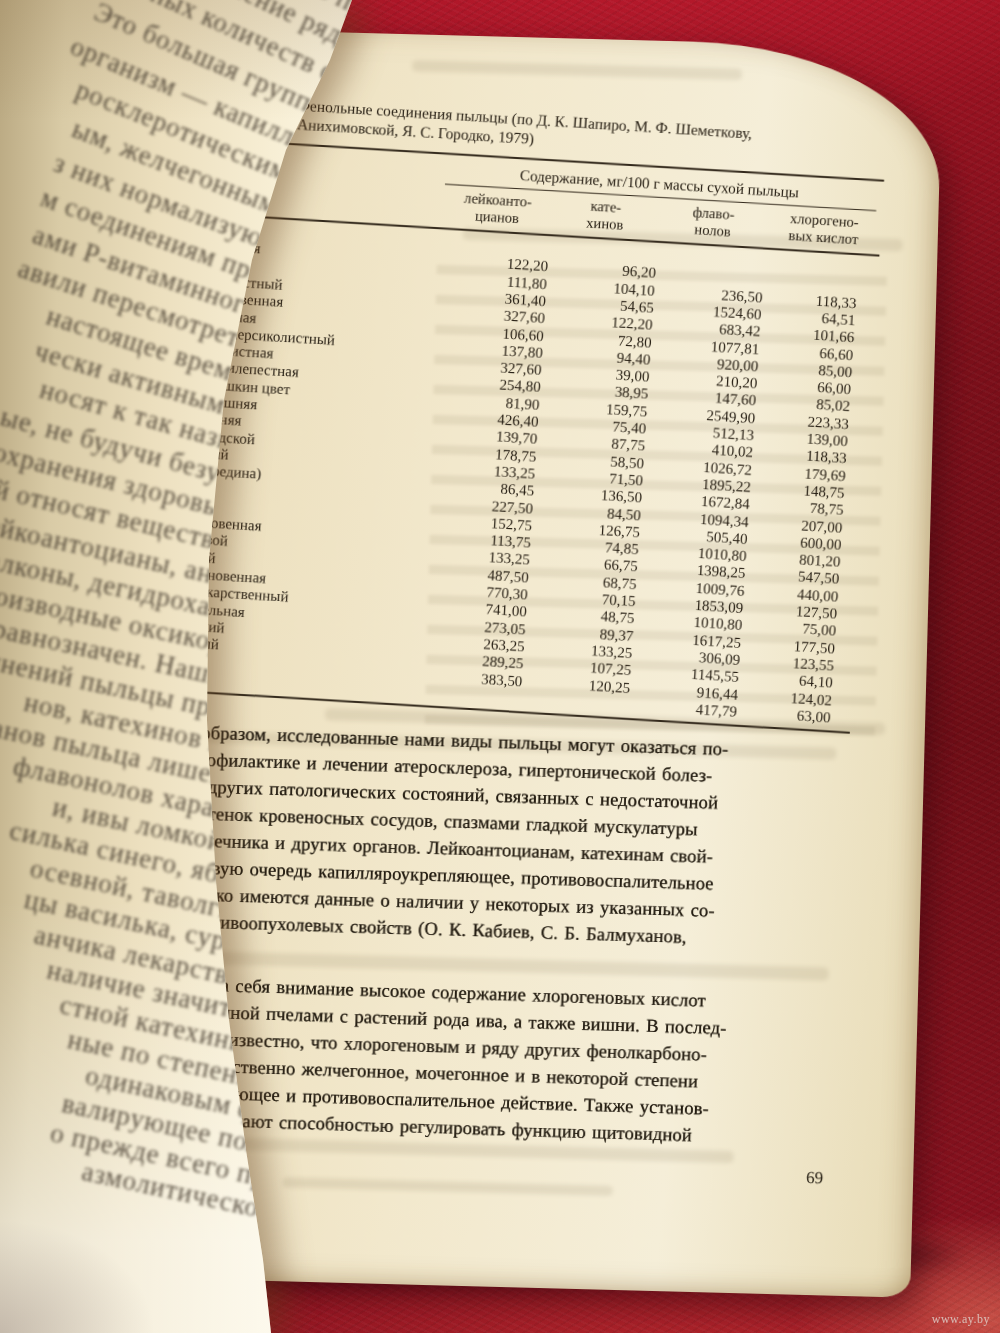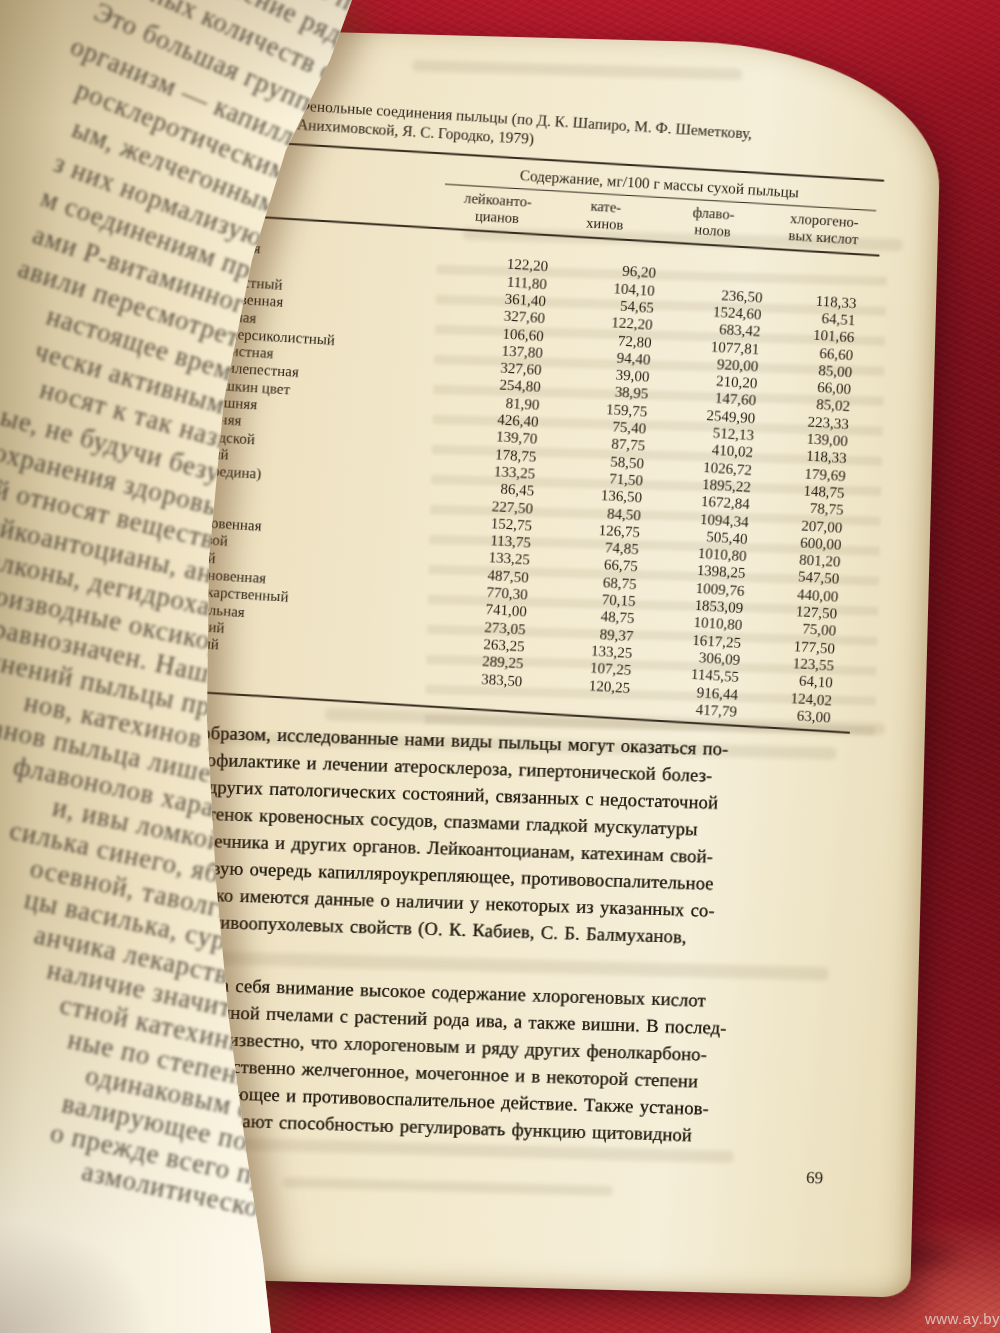--- a/index.html
+++ b/index.html
@@ -51,22 +51,22 @@
   
   .curl-wrap{position:absolute;inset:0;filter:drop-shadow(18px 5px 16px rgba(95,60,25,.42));pointer-events:none;}
   .curl{position:absolute;left:0;top:0;width:372px;height:1333px;
     clip-path:polygon(0 0,352px 0,330px 60px,286px 150px,252px 260px,224px 400px,209px 560px,207px 720px,216px 880px,229px 1020px,246px 1150px,263px 1260px,271px 1333px,0 1333px);
     background:
       linear-gradient(180deg, rgba(120,90,50,.18) 0, rgba(0,0,0,0) 120px, rgba(0,0,0,0) 900px, rgba(255,255,250,.35) 1150px, rgba(255,255,252,.5) 1240px),
       radial-gradient(ellipse 220px 160px at 0% 100%, rgba(70,40,25,.5), rgba(70,40,25,0) 70%),
       linear-gradient(92deg,#baa982 0%,#d9cba6 16%,#ecdfbe 40%,#f7eed4 66%,#fdf7e4 84%,#f3e7c6 95%,#e4d6b0 100%);}
   .curl-line{position:absolute;white-space:nowrap;font-family:"Liberation Serif","DejaVu Serif",serif;
     font-size:27px;color:rgba(60,50,38,.82);letter-spacing:.8px;filter:blur(1.7px);transform-origin:100% 50%;}
-  .watermark{position:absolute;right:0;bottom:6px;font-family:Liberation Sans, sans-serif;
-    font-size:15px;color:rgba(226,221,214,.78);letter-spacing:.5px;}
+  .watermark{position:absolute;right:10px;bottom:6px;font-family:Liberation Serif, serif;
+    font-size:12px;color:rgba(226,221,214,.78);letter-spacing:.5px;}
 </style>
 </head>
 <body>
 
 <div class="scene">
   <div class="floor-shadow"></div>
 
   <div class="page">
 
     <div class="ghost" style="left:300px;top:26px;width:330px;height:11px;"></div>

